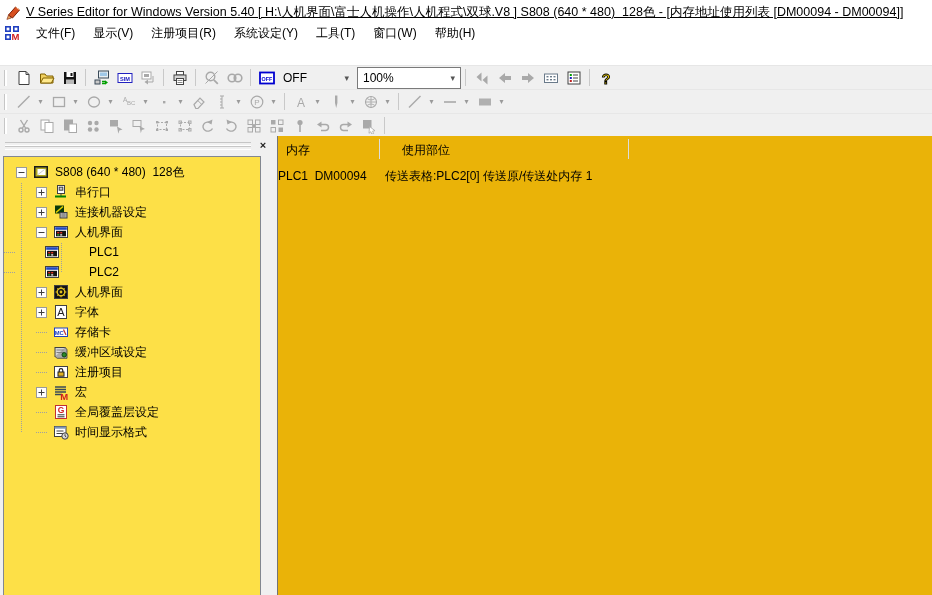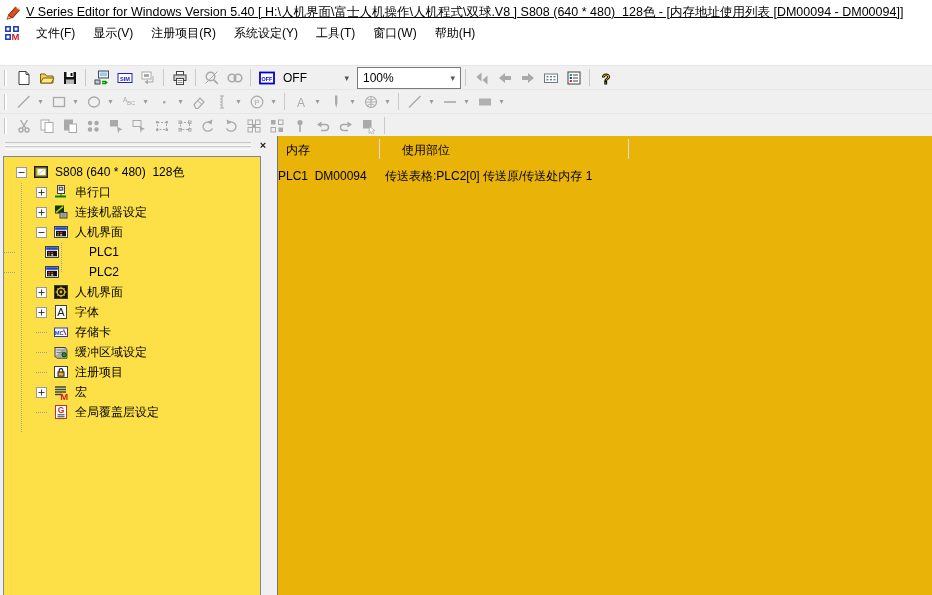--- a/index.html
+++ b/index.html
@@ -628,20 +628,27 @@
                   <path d="M2.5 5.5h6M5.5 2.5v6" stroke="#404040"></path>
                 </svg></div><div class="t-icon"><svg viewBox="0 0 16 16">
                   <path d="M2 3h11M2 5.5h11M2 8h11M2 10.5h7" stroke="#3a4a58" stroke-width="1.4"></path>
                   <text x="11.3" y="15.5" font-size="9.5" font-weight="bold" text-anchor="middle" fill="#d02020">M</text>
                 </svg></div><span class="t-label">宏</span></div>
             <div class="tree-row lvl1"><div class="stub"></div><div class="t-icon"><svg viewBox="0 0 16 16">
                   <rect x="2.5" y="1.5" width="11" height="13" fill="#fff" stroke="#c03030"></rect>
                   <text x="8" y="8.6" font-size="8.5" font-weight="bold" text-anchor="middle" fill="#d02020">G</text>
                   <path d="M4.5 10.8h7M4.5 12.8h7" stroke="#303030"></path>
                 </svg></div><span class="t-label">全局覆盖层设定</span></div>
+            <div class="tree-row lvl1"><div class="stub"></div><div class="t-icon"><svg viewBox="0 0 16 16">
+                  <rect x="1.5" y="2.5" width="11.5" height="10" fill="#fff" stroke="#404040"></rect>
+                  <rect x="1.5" y="2.5" width="11.5" height="2.2" fill="#8098b8"></rect>
+                  <path d="M3.5 7h7M3.5 9.5h7" stroke="#404040"></path>
+                  <circle cx="12" cy="12" r="3.2" fill="#d8d8d8" stroke="#404040"></circle>
+                  <path d="M12 10.3V12l1.3 1" fill="none" stroke="#404040"></path>
+                </svg></div><span class="t-label">时间显示格式</span></div>
           </div>
       </div>
     </div>
     <div class="right-panel">
       <div class="list-header">
         <span class="hlabel hl-0">内存</span>
         <span class="hlabel hl-1">使用部位</span>
         <div class="hsep s0"></div>
         <div class="hsep s1"></div>
       </div>

